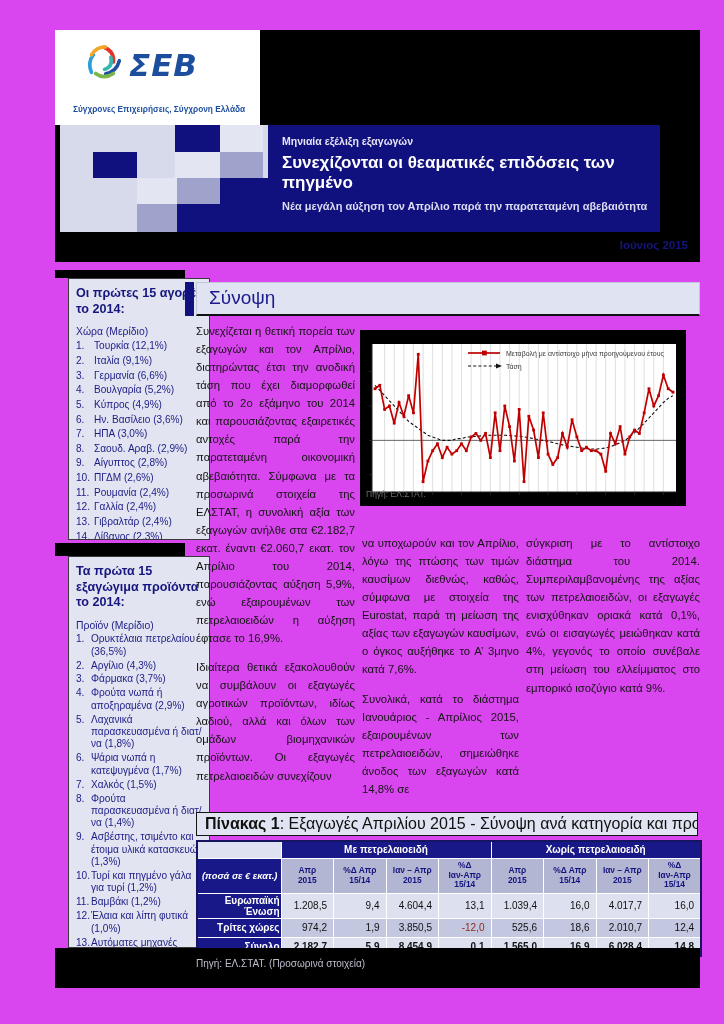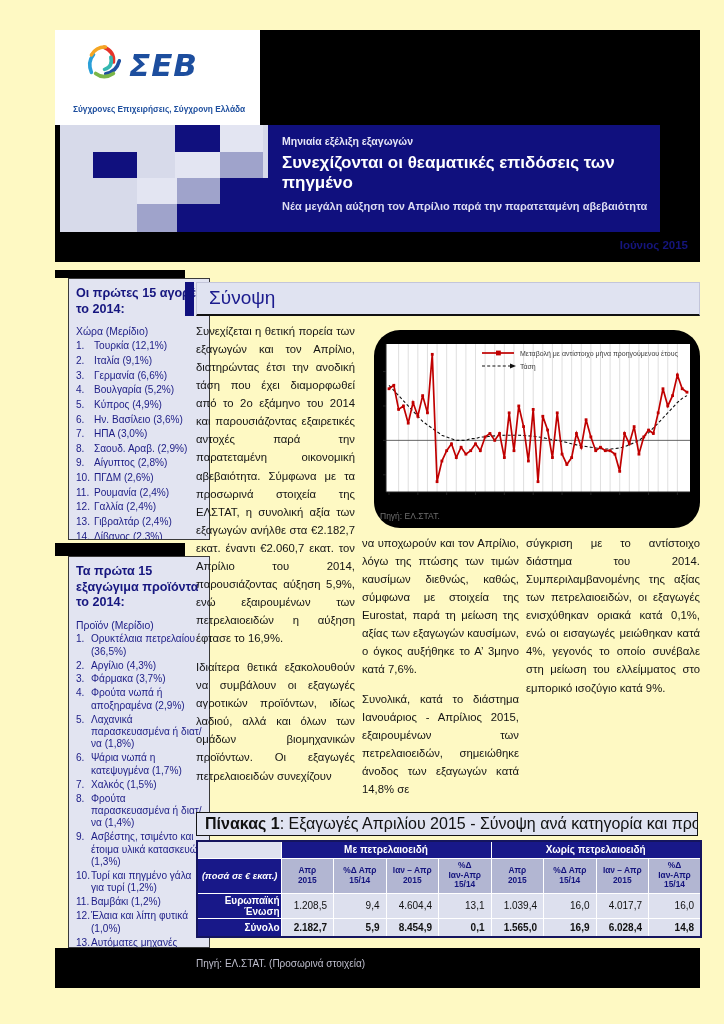--- a/index.html
+++ b/index.html
@@ -1,16 +1,16 @@
 <!DOCTYPE html>
 <html><head>
 <meta charset="utf-8">
 <style>
   html,body{margin:0;padding:0;background:#fff;}
-  #page{position:relative;width:724px;height:1024px;background:#fef9c3;
+  #page{position:relative;width:724px;height:1024px;background:#d946ef;
         font-family:"Liberation Sans",sans-serif;overflow:hidden;}
 
   
   .header-black{position:absolute;left:55px;top:30px;width:645px;height:232px;background:#000;}
   .logobox{position:absolute;left:55px;top:30px;width:205px;height:95px;background:#fff;}
   .logo-row{position:absolute;left:28px;top:12px;display:flex;align-items:center;}
   .logotext{font-family:"DejaVu Sans",sans-serif;font-weight:bold;font-style:italic;
             color:#1d4e9e;font-size:31px;letter-spacing:1px;margin-left:4px;}
   .tagline{position:absolute;left:18px;top:74px;font-size:8.3px;
            font-weight:bold;color:#1d4e9e;}
@@ -55,21 +55,21 @@
   .synopsis{position:absolute;left:196px;top:282px;width:504px;height:34px;margin:0;
             background:#e0e3f1;border:1px solid #c3c5da;border-bottom:2px solid #111;
             box-sizing:border-box;font-size:19px;font-weight:normal;color:#1b1b8e;
             line-height:30px;padding-left:12px;}
   .col{position:absolute;font-size:11.3px;line-height:1.6;text-align:justify;color:#141414;}
   .col p{margin:0 0 11px 0;}
   .col1{left:196px;top:322px;width:159px;}
   .col2{left:362px;top:534px;width:157px;}
   .col3{left:526px;top:534px;width:174px;}
 
-  .chartbox{position:absolute;left:374px;top:330px;width:326px;height:198px;background:#000;border-radius:26px;}
+  .chartbox{position:absolute;left:360px;top:330px;width:326px;height:176px;background:#000;}
   .chart-source{position:absolute;left:6px;bottom:7px;font-size:8.5px;color:#6f6f6f;}
 
   
   .tabletitle{position:absolute;left:196px;top:812px;width:502px;height:24px;background:#e0e3f1;
               border:1px solid #141414;box-sizing:border-box;font-size:16px;line-height:22px;
               padding-left:8px;color:#111;white-space:nowrap;overflow:hidden;}
   #datatable{position:absolute;left:196px;top:840px;width:504px;border-collapse:collapse;
              border:2px solid #15155f;table-layout:fixed;}
   #datatable th,#datatable td{border:1px solid #fff;box-sizing:border-box;overflow:hidden;}
   #datatable th.grp{background:#181889;color:#fff;font-size:10px;height:17px;text-align:center;}
@@ -442,20 +442,31 @@
           <td class="rowlab">Ευρωπαϊκή Ένωση</td>
           <td class="val">1.208,5</td>
           <td class="val">9,4</td>
           <td class="val">4.604,4</td>
           <td class="val">13,1</td>
           <td class="val">1.039,4</td>
           <td class="val">16,0</td>
           <td class="val">4.017,7</td>
           <td class="val">16,0</td>
         </tr>
+        <tr class="r1">
+          <td class="rowlab">Τρίτες χώρες</td>
+          <td class="val">974,2</td>
+          <td class="val">1,9</td>
+          <td class="val">3.850,5</td>
+          <td class="val neg">-12,0</td>
+          <td class="val">525,6</td>
+          <td class="val">18,6</td>
+          <td class="val">2.010,7</td>
+          <td class="val">12,4</td>
+        </tr>
         <tr class="r0 total">
           <td class="rowlab">Σύνολο</td>
           <td class="val">2.182,7</td>
           <td class="val">5,9</td>
           <td class="val">8.454,9</td>
           <td class="val">0,1</td>
           <td class="val">1.565,0</td>
           <td class="val">16,9</td>
           <td class="val">6.028,4</td>
           <td class="val">14,8</td>

